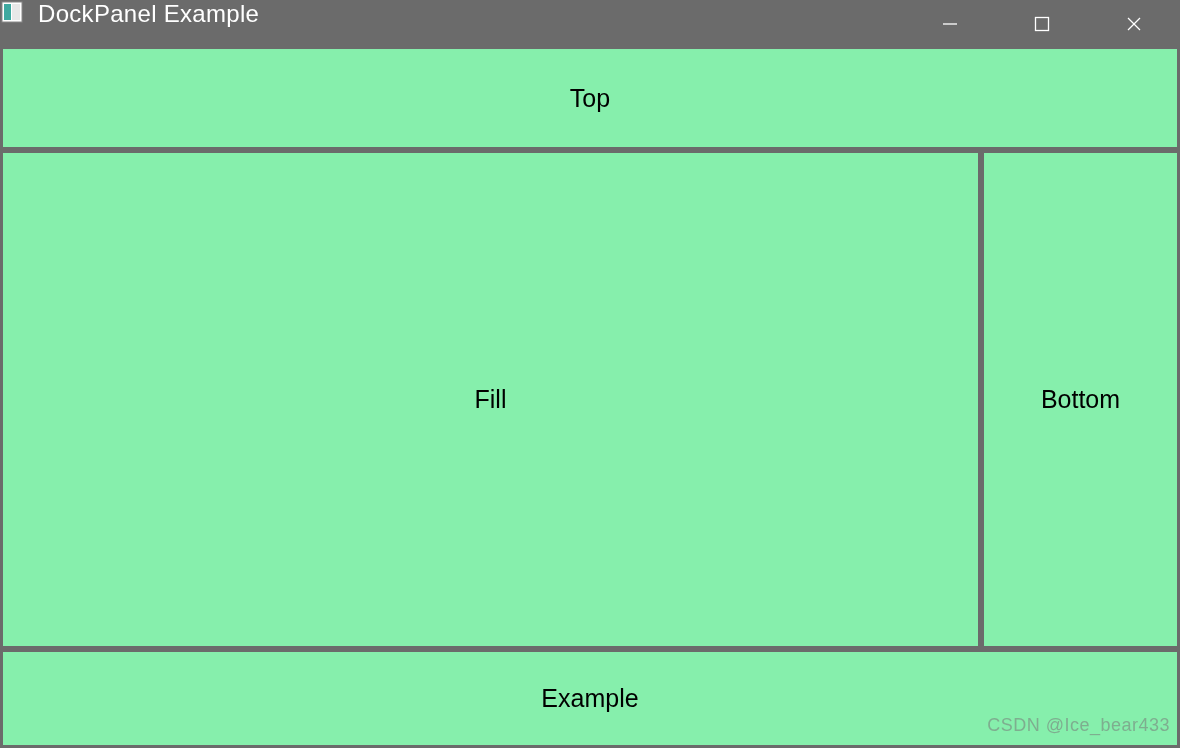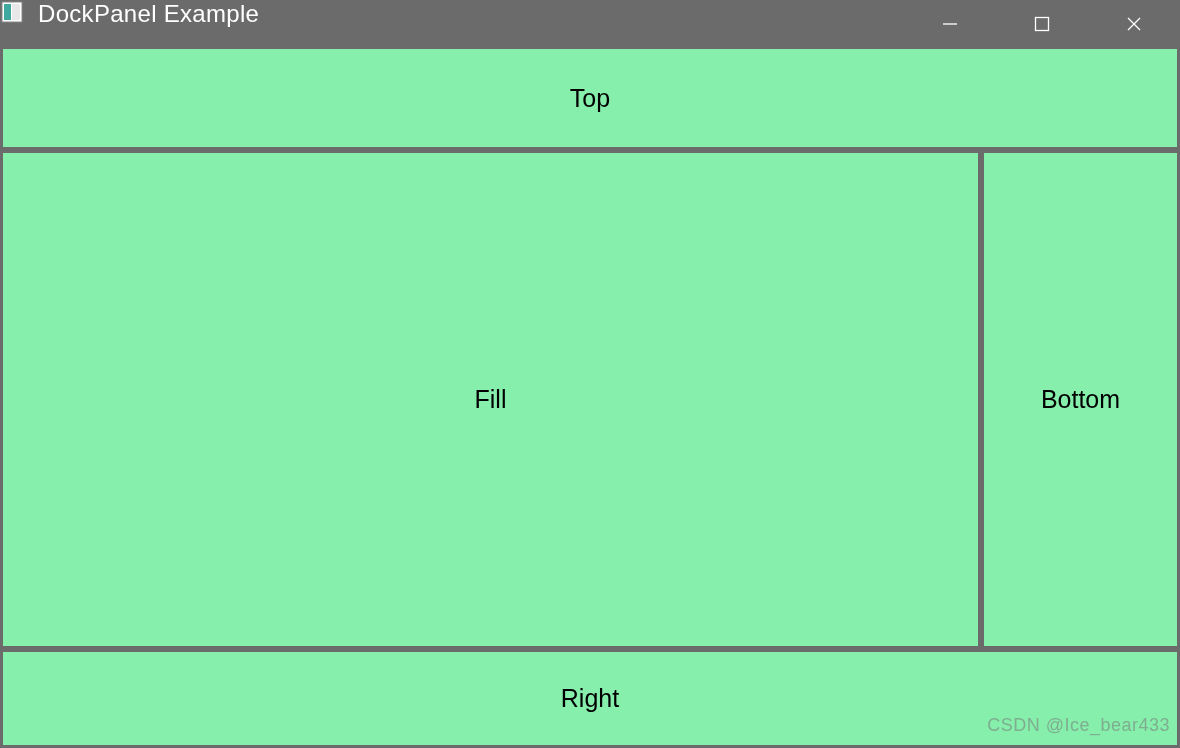--- a/index.html
+++ b/index.html
@@ -141,17 +141,17 @@
   </div>
   <div class="middle-row">
     <div class="panel panel-fill">
       <span>Fill</span>
     </div>
     <div class="panel panel-right">
       <span>Bottom</span>
     </div>
   </div>
   <div class="panel panel-bottom">
-    <span>Right</span>
+    <span>Example</span>
   </div>
 </div>
 
 <div class="watermark">CSDN @Ice_bear433</div>
 
 </body></html>

